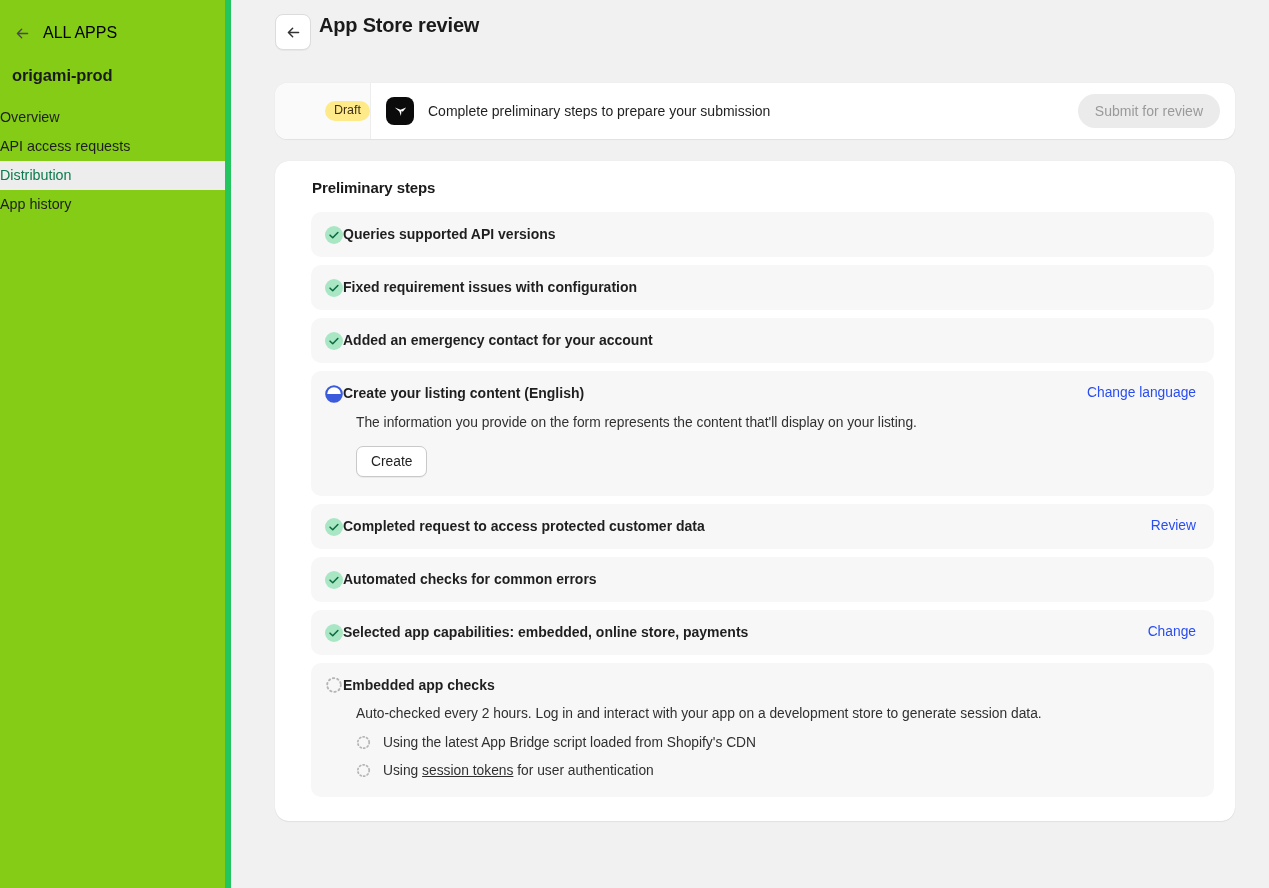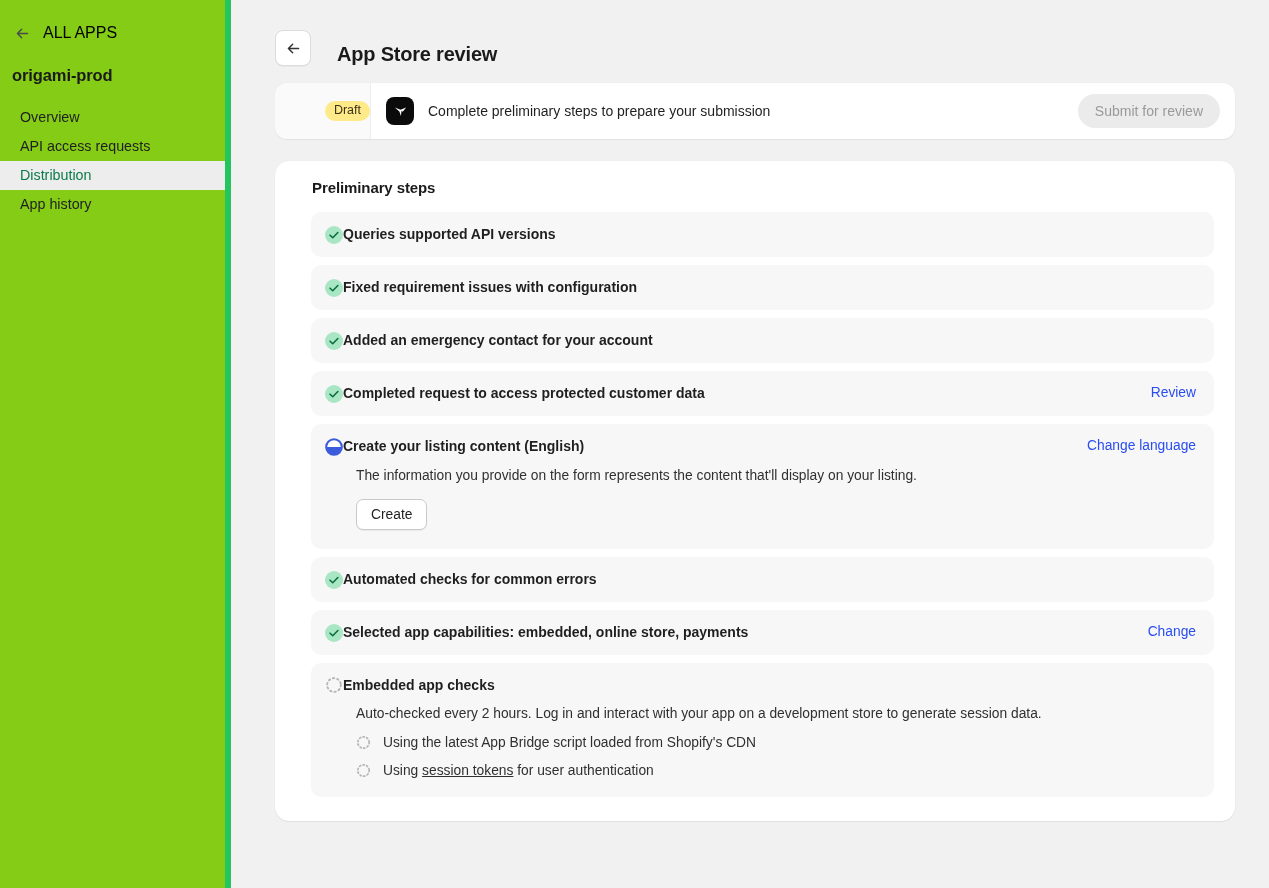--- a/index.html
+++ b/index.html
@@ -26,31 +26,31 @@
     cursor: pointer;
   }
   .back-arrow { width: 17px; height: 17px; display: block; color: #4a4a4a; }
   .app-name {
     font-size: 16.5px; font-weight: 700; color: #1a1a1a;
     padding: 22px 0 0 12px; letter-spacing: -0.1px;
   }
   .nav { margin-top: 18px; }
   .nav-item {
     display: block; height: 29px; line-height: 29px;
-    padding-left: 20px; font-size: 14.3px; color: #1f1f1f;
+    padding-left: 0; font-size: 14.3px; color: #1f1f1f;
     cursor: pointer; text-decoration: none;
   }
   .nav-item.active { background: #ededed; color: #0c7a4d; }
 
   
   .main {
     flex: 1 1 auto; height: 888px; background: #f1f1f1;
     padding: 14px 34px 0 44px; overflow: hidden;
   }
-  .page-head { display: flex; align-items: flex-end; gap: 26px; height: 52px; }
+  .page-head { display: flex; align-items: flex-start; gap: 8px; height: 52px; }
   .back-btn {
     width: 36px; height: 36px; border-radius: 8px;
     background: #fff; border: 1px solid #dcdcdc;
     display: flex; align-items: center; justify-content: center;
     cursor: pointer; box-shadow: 0 1px 0 rgba(0,0,0,0.04);
   }
   .back-btn svg { width: 17px; height: 17px; color: #333; }
   .page-title { font-size: 20px; font-weight: 700; color: #1a1a1a; letter-spacing: -0.2px; }
 
   
@@ -215,42 +215,42 @@
       <div class="step">
         <div class="step-head">
           <svg class="ic ic-check" viewBox="0 0 20 20">
             <circle cx="10" cy="10" r="10" fill="#a8e6c4"></circle>
             <path d="M5.6 10.2 L8.6 13.1 L14.3 7.2" fill="none" stroke="#0b6b3f" stroke-width="1.7" stroke-linecap="round" stroke-linejoin="round"></path>
           </svg>
           <div class="step-title">Added an emergency contact for your account</div>
         </div>
       </div>
 
-      <div class="step">
-        <div class="step-head">
-          <svg class="ic ic-check" viewBox="0 0 20 20">
-            <circle cx="10" cy="10" r="10" fill="#a8e6c4"></circle>
-            <path d="M5.6 10.2 L8.6 13.1 L14.3 7.2" fill="none" stroke="#0b6b3f" stroke-width="1.7" stroke-linecap="round" stroke-linejoin="round"></path>
-          </svg>
-          <div class="step-title">Completed request to access protected customer data</div>
-          <a class="step-link">Review</a>
-        </div>
-      </div>
-
       <div class="step" style="padding-bottom:16px;">
         <div class="step-head">
           <svg class="ic ic-half" viewBox="0 0 20 20">
             <circle cx="10" cy="10" r="8.7" fill="#ffffff" stroke="#3a5bdb" stroke-width="2.2"></circle>
             <path d="M1.8 10 A8.2 8.2 0 0 0 18.2 10 Z" fill="#3a5bdb"></path>
           </svg>
           <div class="step-title">Create your listing content (English)</div>
           <a class="step-link">Change language</a>
         </div>
         <div class="step-desc">The information you provide on the form represents the content that'll display on your listing.</div>
         <button class="step-btn">Create</button>
+      </div>
+
+      <div class="step">
+        <div class="step-head">
+          <svg class="ic ic-check" viewBox="0 0 20 20">
+            <circle cx="10" cy="10" r="10" fill="#a8e6c4"></circle>
+            <path d="M5.6 10.2 L8.6 13.1 L14.3 7.2" fill="none" stroke="#0b6b3f" stroke-width="1.7" stroke-linecap="round" stroke-linejoin="round"></path>
+          </svg>
+          <div class="step-title">Completed request to access protected customer data</div>
+          <a class="step-link">Review</a>
+        </div>
       </div>
 
       <div class="step">
         <div class="step-head">
           <svg class="ic ic-check" viewBox="0 0 20 20">
             <circle cx="10" cy="10" r="10" fill="#a8e6c4"></circle>
             <path d="M5.6 10.2 L8.6 13.1 L14.3 7.2" fill="none" stroke="#0b6b3f" stroke-width="1.7" stroke-linecap="round" stroke-linejoin="round"></path>
           </svg>
           <div class="step-title">Automated checks for common errors</div>
         </div>

